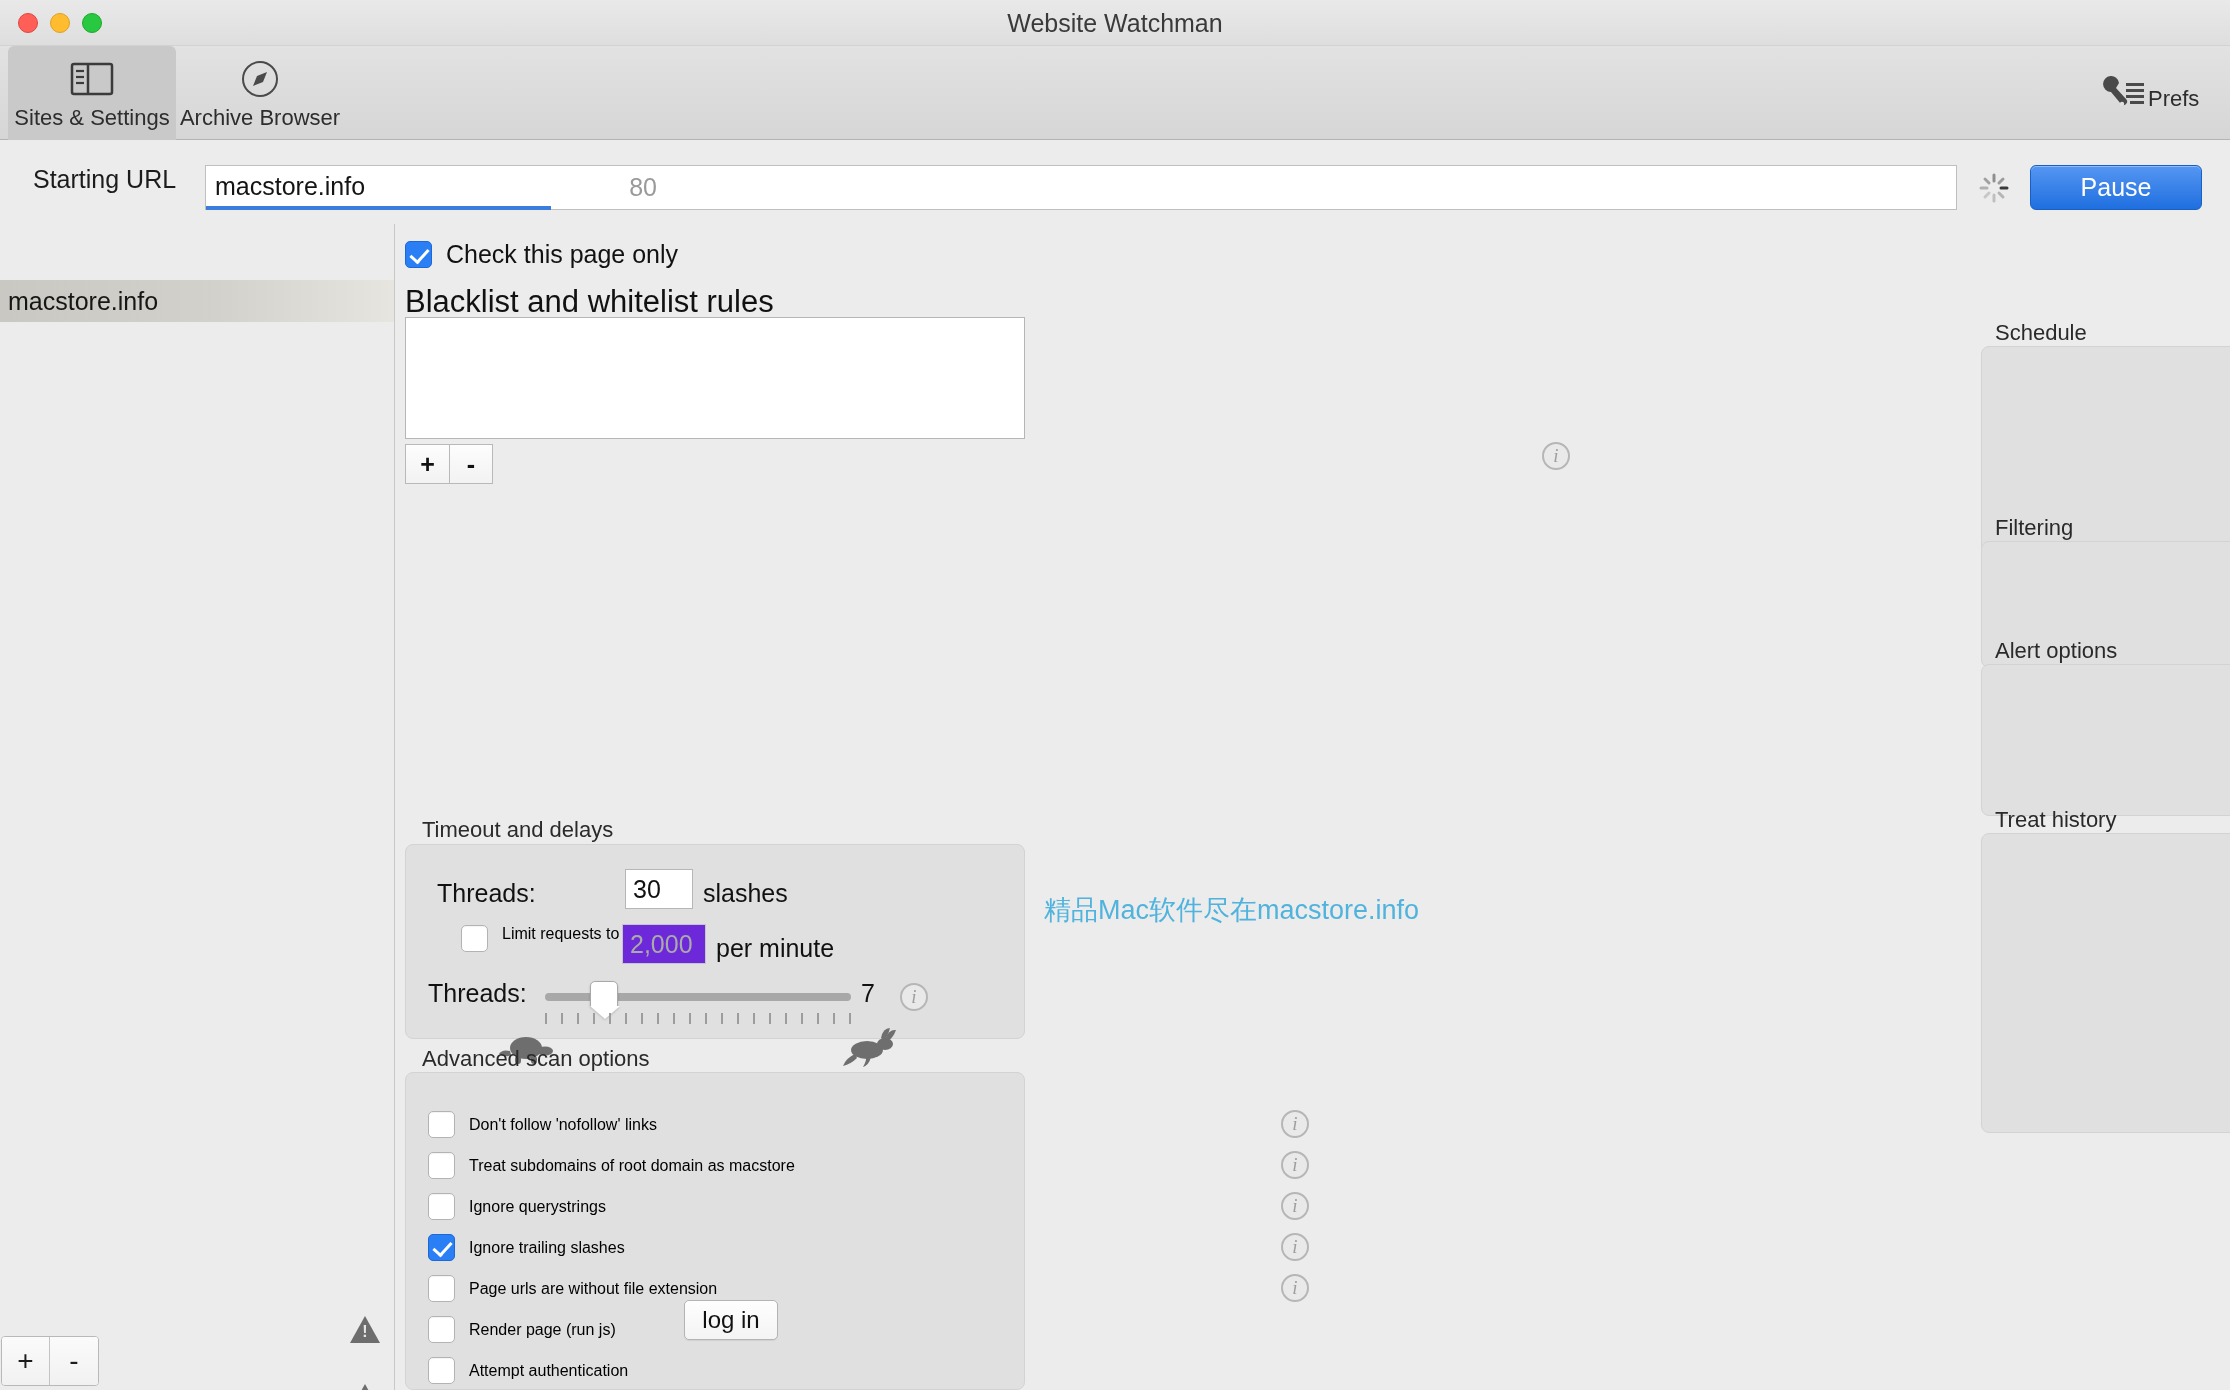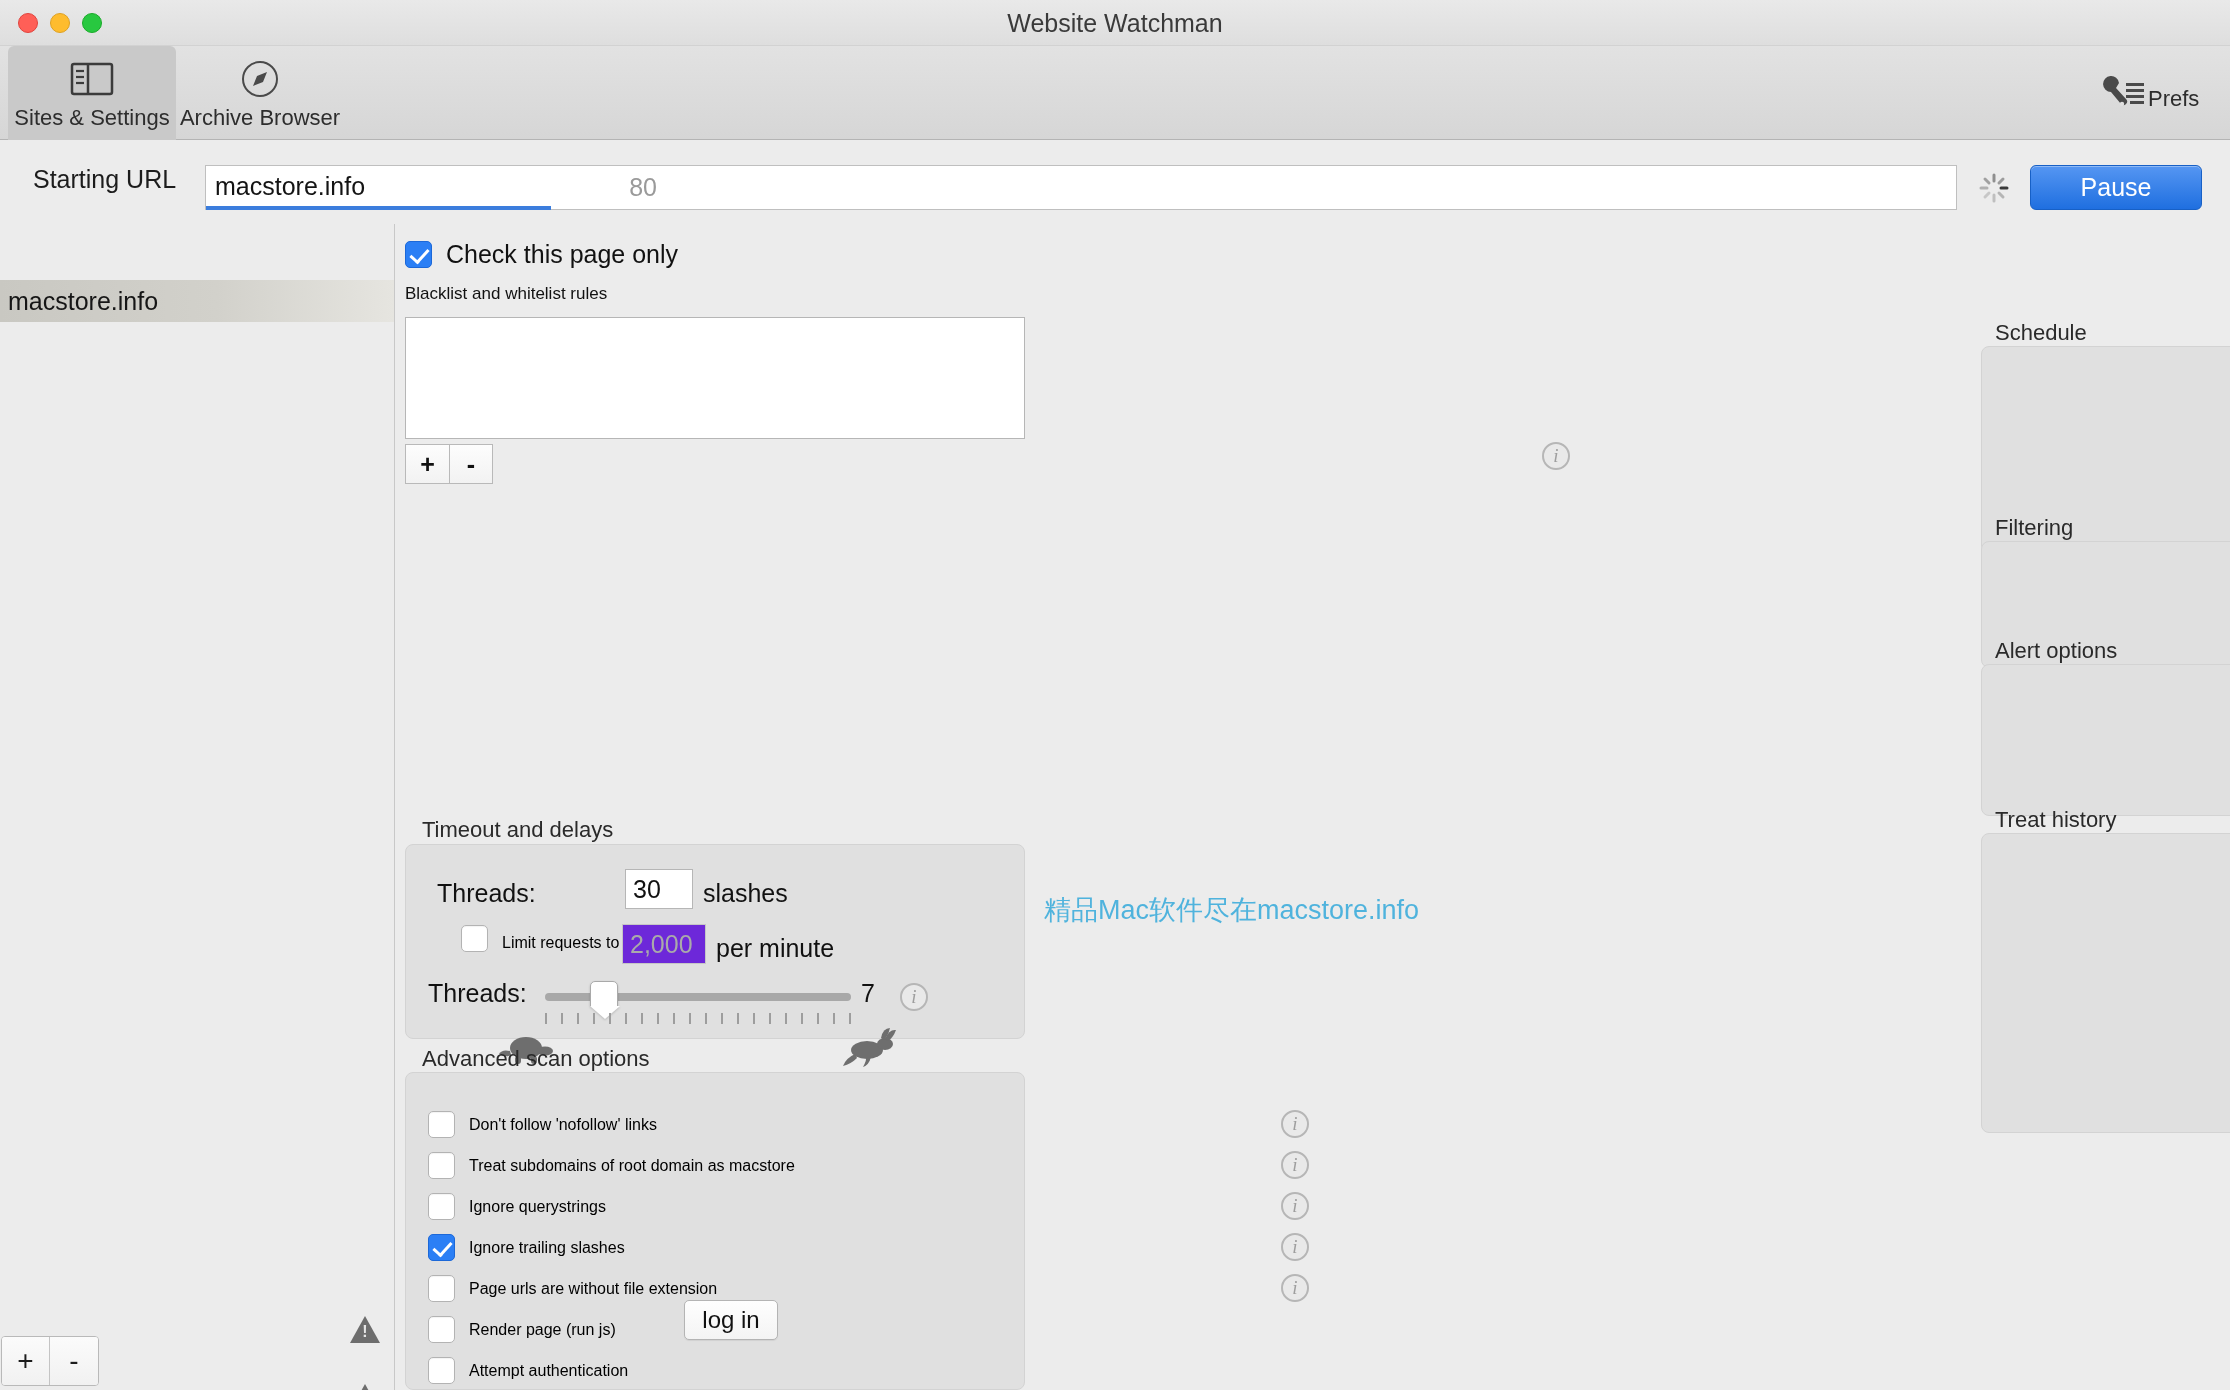--- a/index.html
+++ b/index.html
@@ -112,21 +112,21 @@
   .chk.on::after {
     content: ""; position: absolute; left: 8px; top: 3px;
     width: 8px; height: 15px; border: solid #fff; border-width: 0 3px 3px 0;
     transform: rotate(42deg);
   }
 
   .row-chk { display: flex; align-items: center; gap: 14px; }
   .row-chk .txt { font-size: 25px; color: #111; }
 
   .checkpage { position: absolute; left: 9px; top: 16px; }
-  .blk-title { position: absolute; left: 9px; top: 60px; font-size: 17px; color: #111; }
+  .blk-title { position: absolute; left: 9px; top: 60px; font-size: 31px; color: #111; }
   .rules-box {
     position: absolute; left: 9px; top: 93px; width: 620px; height: 122px;
     background: #fff; border: 1px solid #b6b6b6;
   }
   .rules-btns { position: absolute; left: 9px; top: 220px; display: flex; }
   .rules-btns > div {
     width: 44px; height: 40px; background: linear-gradient(to bottom,#fdfdfd,#f2f2f2);
     border: 1px solid #b9b9b9; display: flex; align-items: center; justify-content: center;
     font-size: 25px; color: #111; font-weight: bold;
   }
@@ -148,21 +148,21 @@
   
   .g-timeout-lbl { position: absolute; left: 26px; top: 593px; }
   .g-timeout { position: absolute; left: 9px; top: 620px; width: 620px; height: 195px; }
   .tm-label { position: absolute; left: 31px; top: 34px; font-size: 25px; color: #111; }
   .tm-field {
     position: absolute; left: 219px; top: 24px; width: 68px; height: 40px;
     background: #fff; border: 1px solid #b6b6b6;
     font-size: 25px; color: #111; line-height: 38px; padding-left: 7px;
   }
   .tm-units { position: absolute; left: 297px; top: 34px; font-size: 25px; color: #111; }
-  .lim-row { position: absolute; left: 31px; top: 80px; display: flex; align-items: flex-end; gap: 14px; padding-left: 24px; }
+  .lim-row { position: absolute; left: 31px; top: 80px; display: flex; align-items: flex-start; gap: 14px; padding-left: 24px; }
   .lim-field {
     position: absolute; left: 216px; top: 79px; width: 84px; height: 40px;
     background: #6d28d9; border: 1px solid #c6c6c6;
     font-size: 25px; color: #aaa; line-height: 38px; padding-left: 7px;
   }
   .lim-units { position: absolute; left: 310px; top: 89px; font-size: 25px; color: #111; }
   .th-label { position: absolute; left: 22px; top: 134px; font-size: 25px; color: #111; }
   .slider { position: absolute; left: 139px; top: 148px; width: 306px; height: 8px; background: #a8a8a8; border-radius: 4px; }
   .knob {
     position: absolute; left: 45px; top: -12px; width: 28px; height: 26px;

